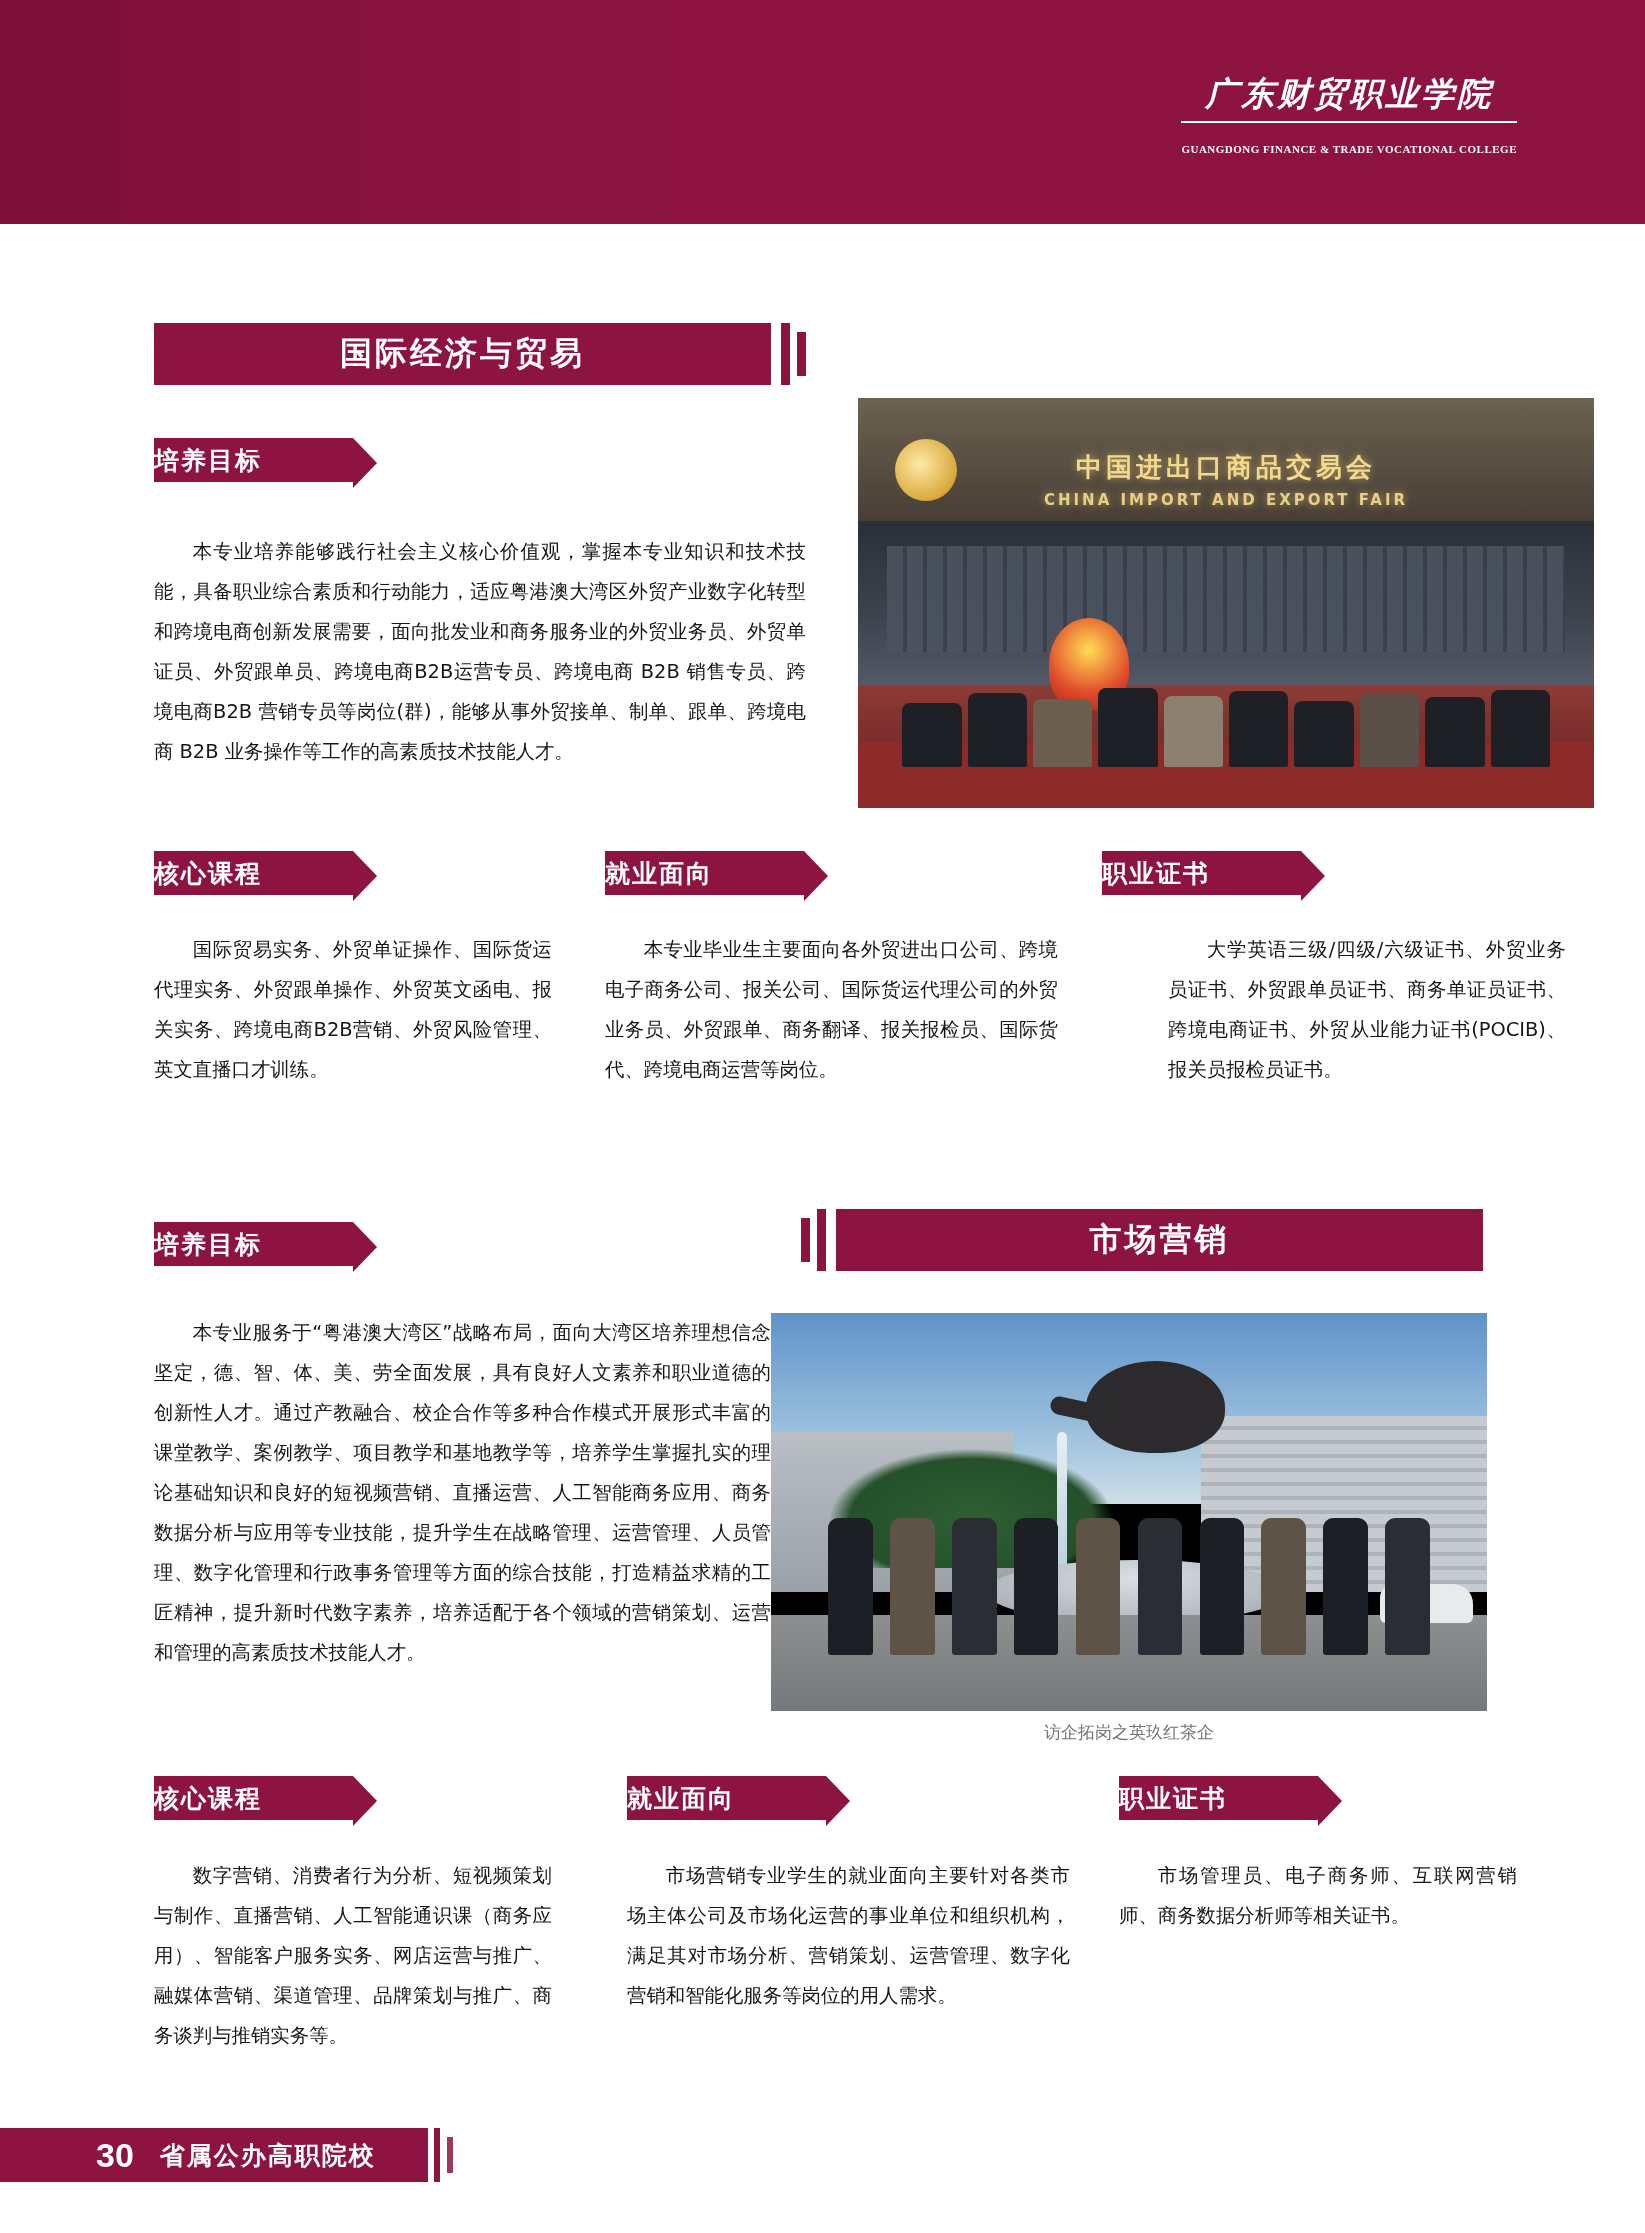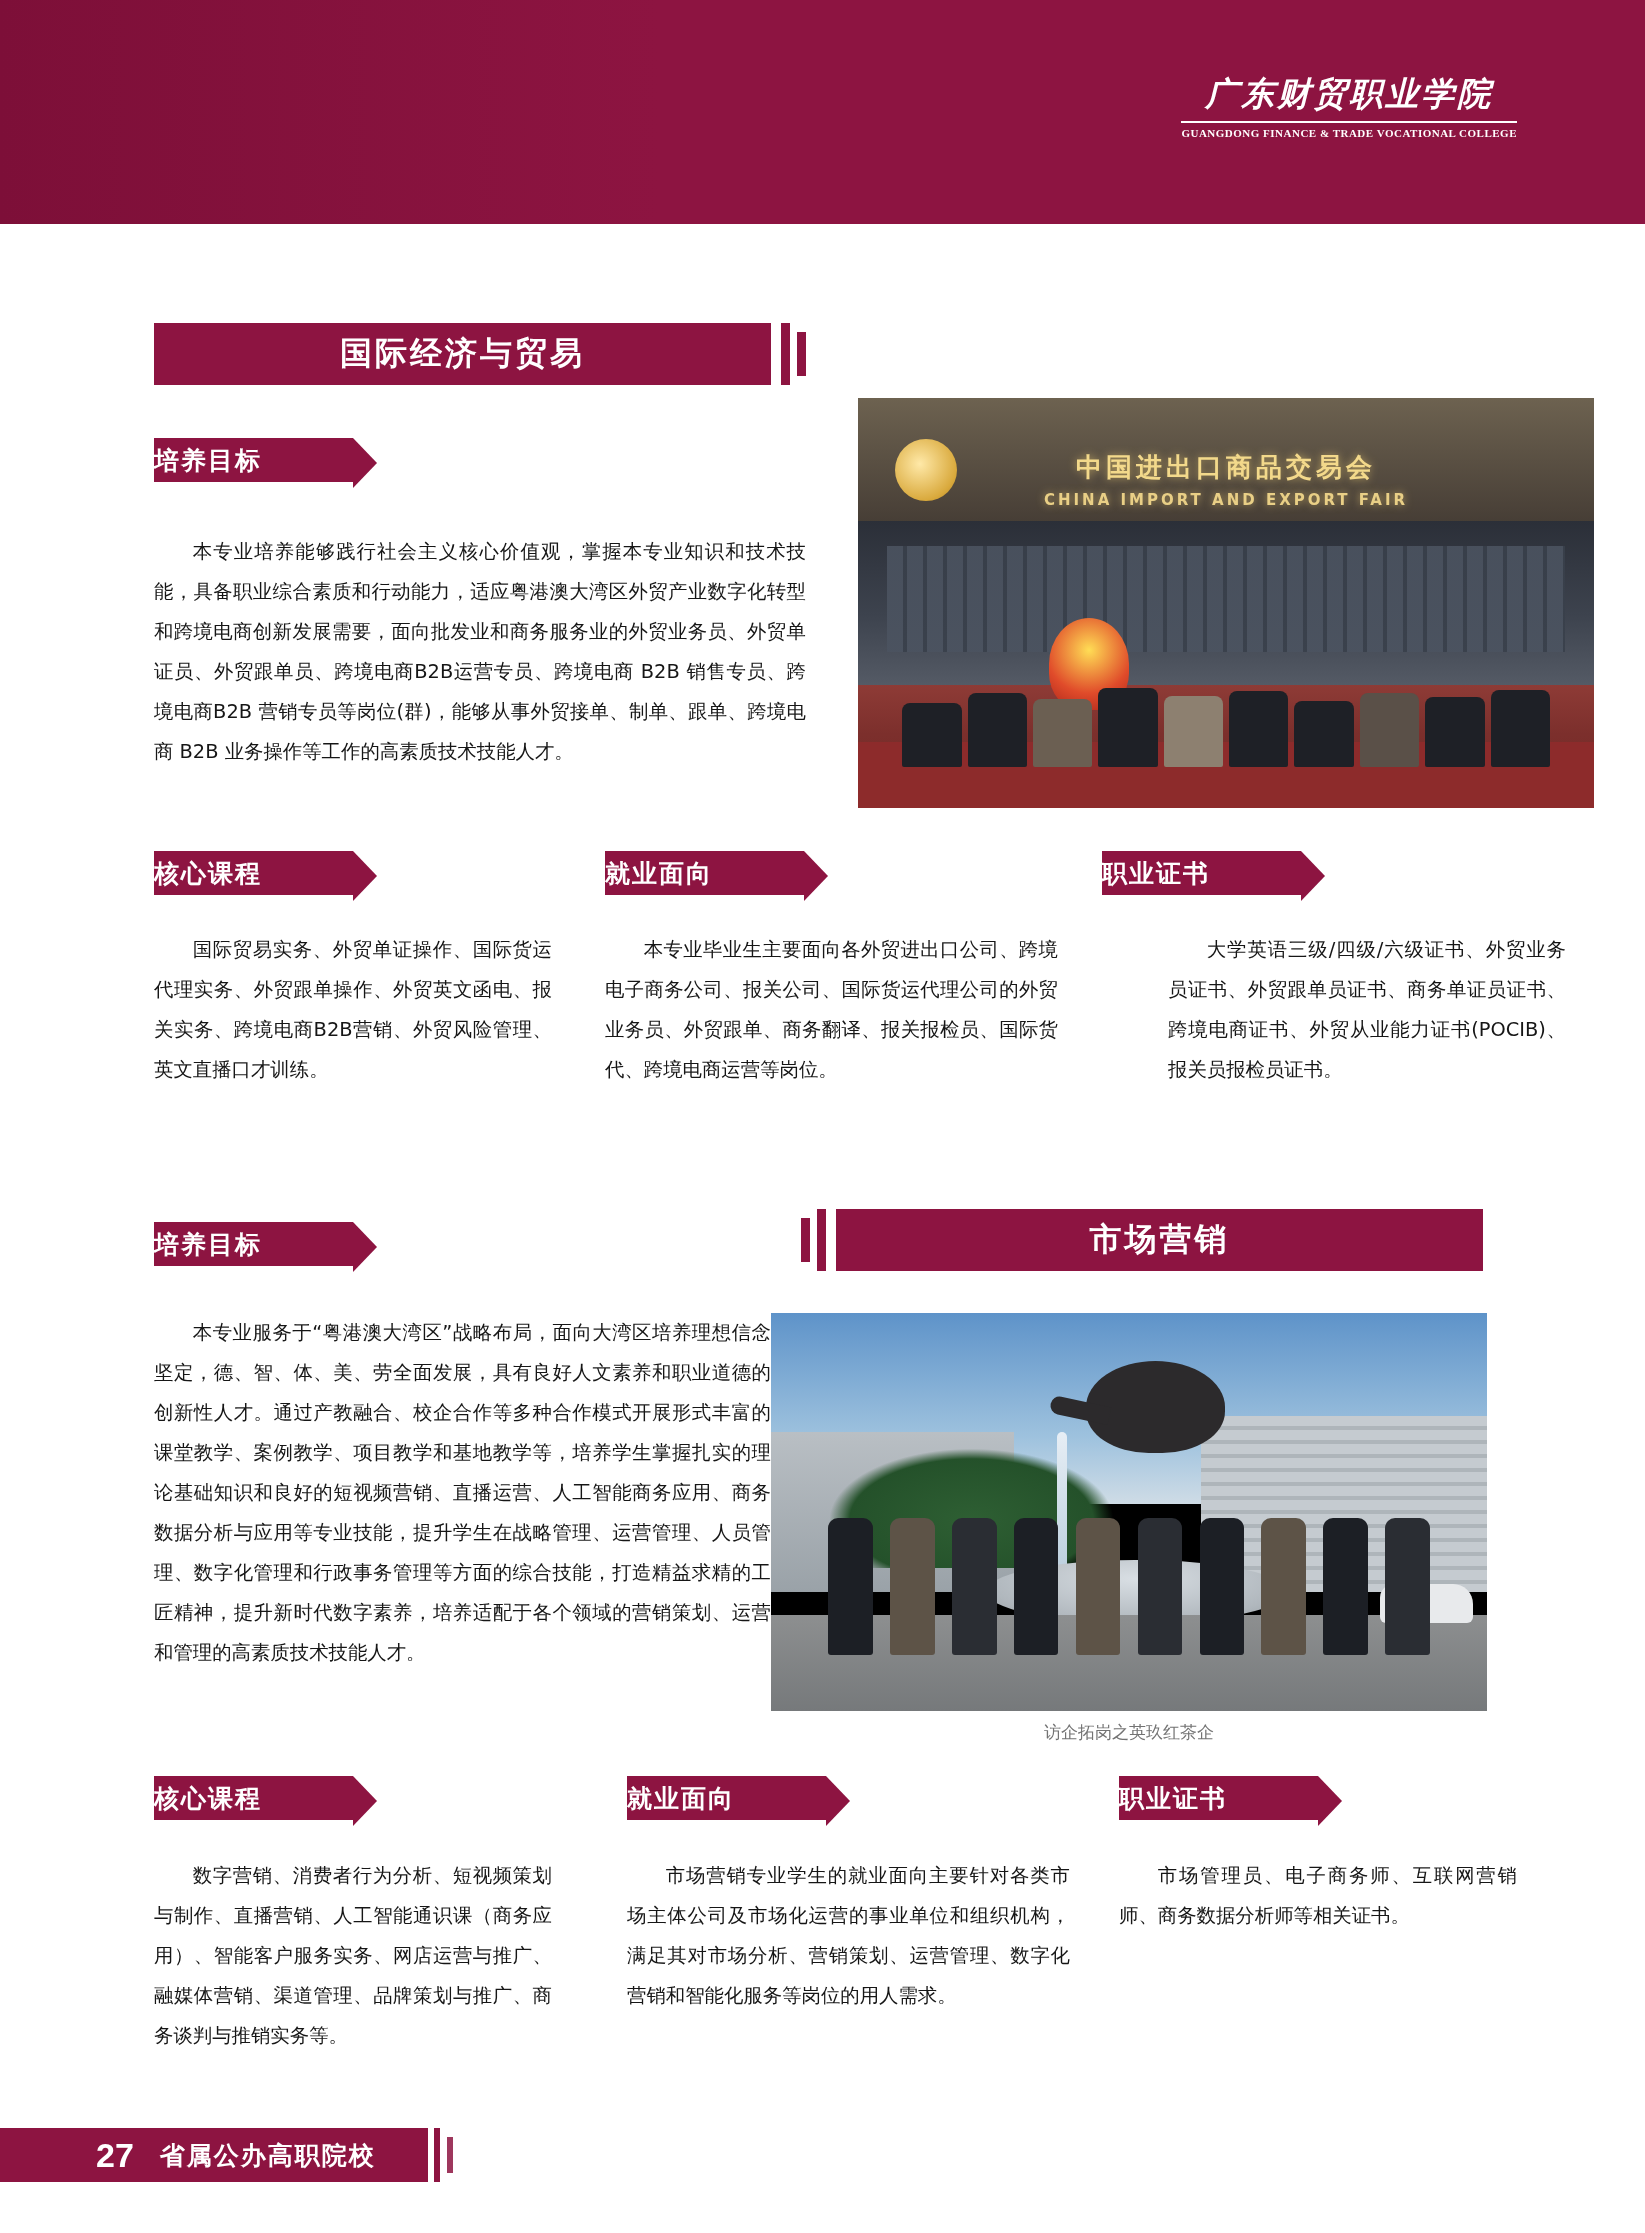--- a/index.html
+++ b/index.html
@@ -68,21 +68,21 @@
     letter-spacing: 3px;
     font-family: "DejaVu Sans", "Liberation Sans", sans-serif;
     font-style: italic;
     white-space: nowrap;
   }
   .logo-en {
     margin-top: 4px;
     font-size: 11px;
     letter-spacing: 0.5px;
     border-top: 2px solid #ffffff;
-    padding-top: 4px;
+    padding-top: 20px;
     white-space: nowrap;
     font-family: "Liberation Serif", serif;
     font-weight: bold;
   }
 
   
   .major-bar {
     position: absolute;
     height: 62px;
     background: #8d1441;
@@ -418,20 +418,20 @@
   <span>就业面向</span>
 </div>
 <div class="para" style="left:627px; top:1856px; width:443px;">市场营销专业学生的就业面向主要针对各类市场主体公司及市场化运营的事业单位和组织机构，满足其对市场分析、营销策划、运营管理、数字化营销和智能化服务等岗位的用人需求。</div>
 
 <div class="tag" style="left:1119px; top:1776px; width:199px;">
   <span>职业证书</span>
 </div>
 <div class="para" style="left:1119px; top:1856px; width:398px;">市场管理员、电子商务师、互联网营销师、商务数据分析师等相关证书。</div>
 
 <div class="footer-bar">
-  <div class="footer-page">27</div>
+  <div class="footer-page">30</div>
   <div class="footer-text">省属公办高职院校</div>
 </div>
 <div class="footer-stripes">
   <div class="fs"></div>
   <div class="fs s2"></div>
 </div>
 
 
 </body></html>

